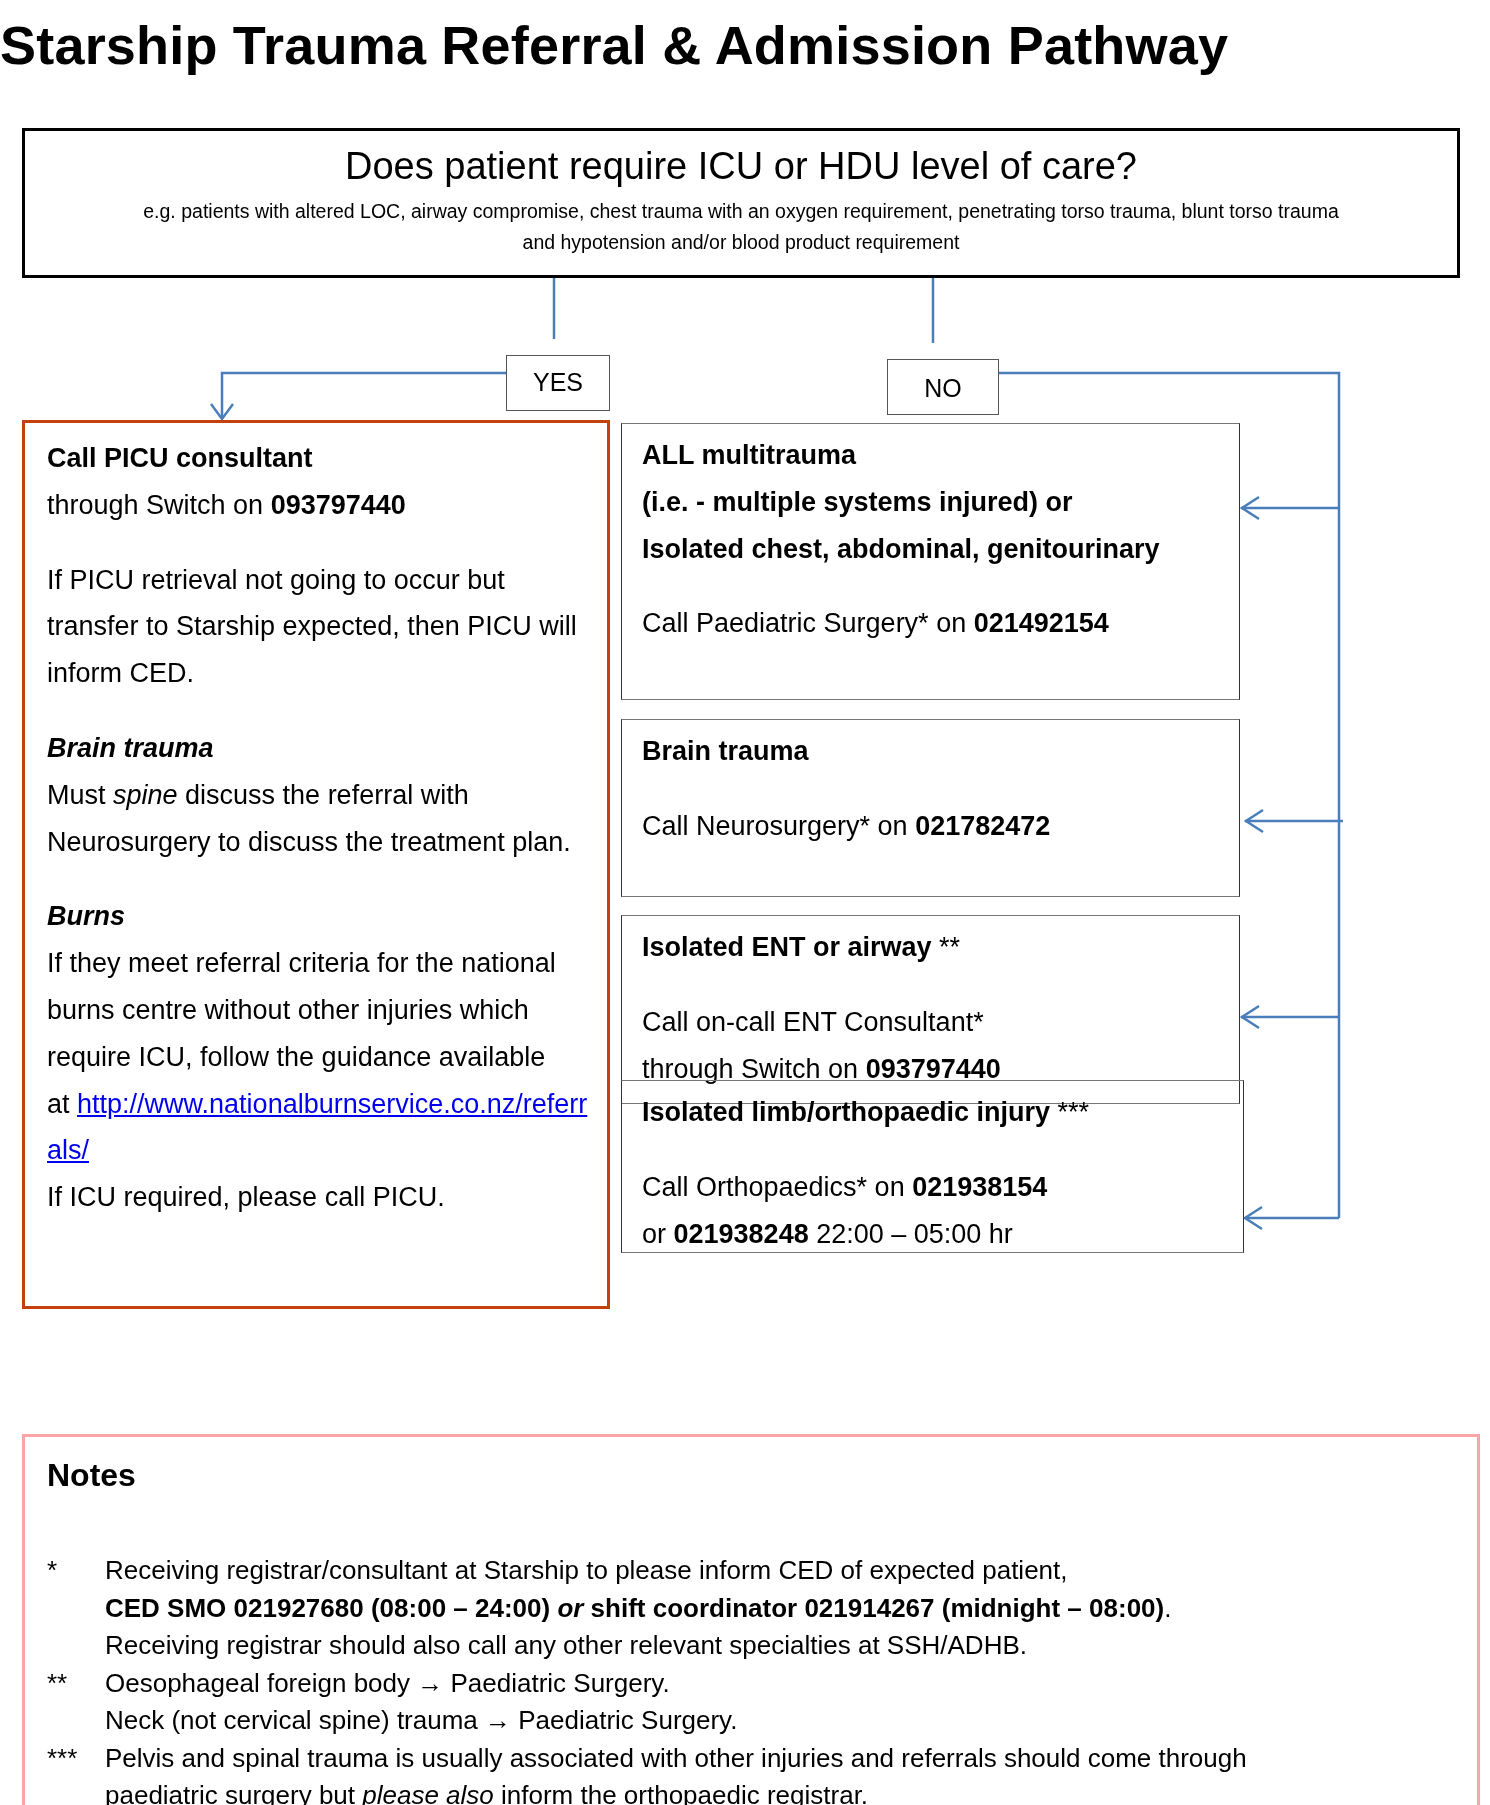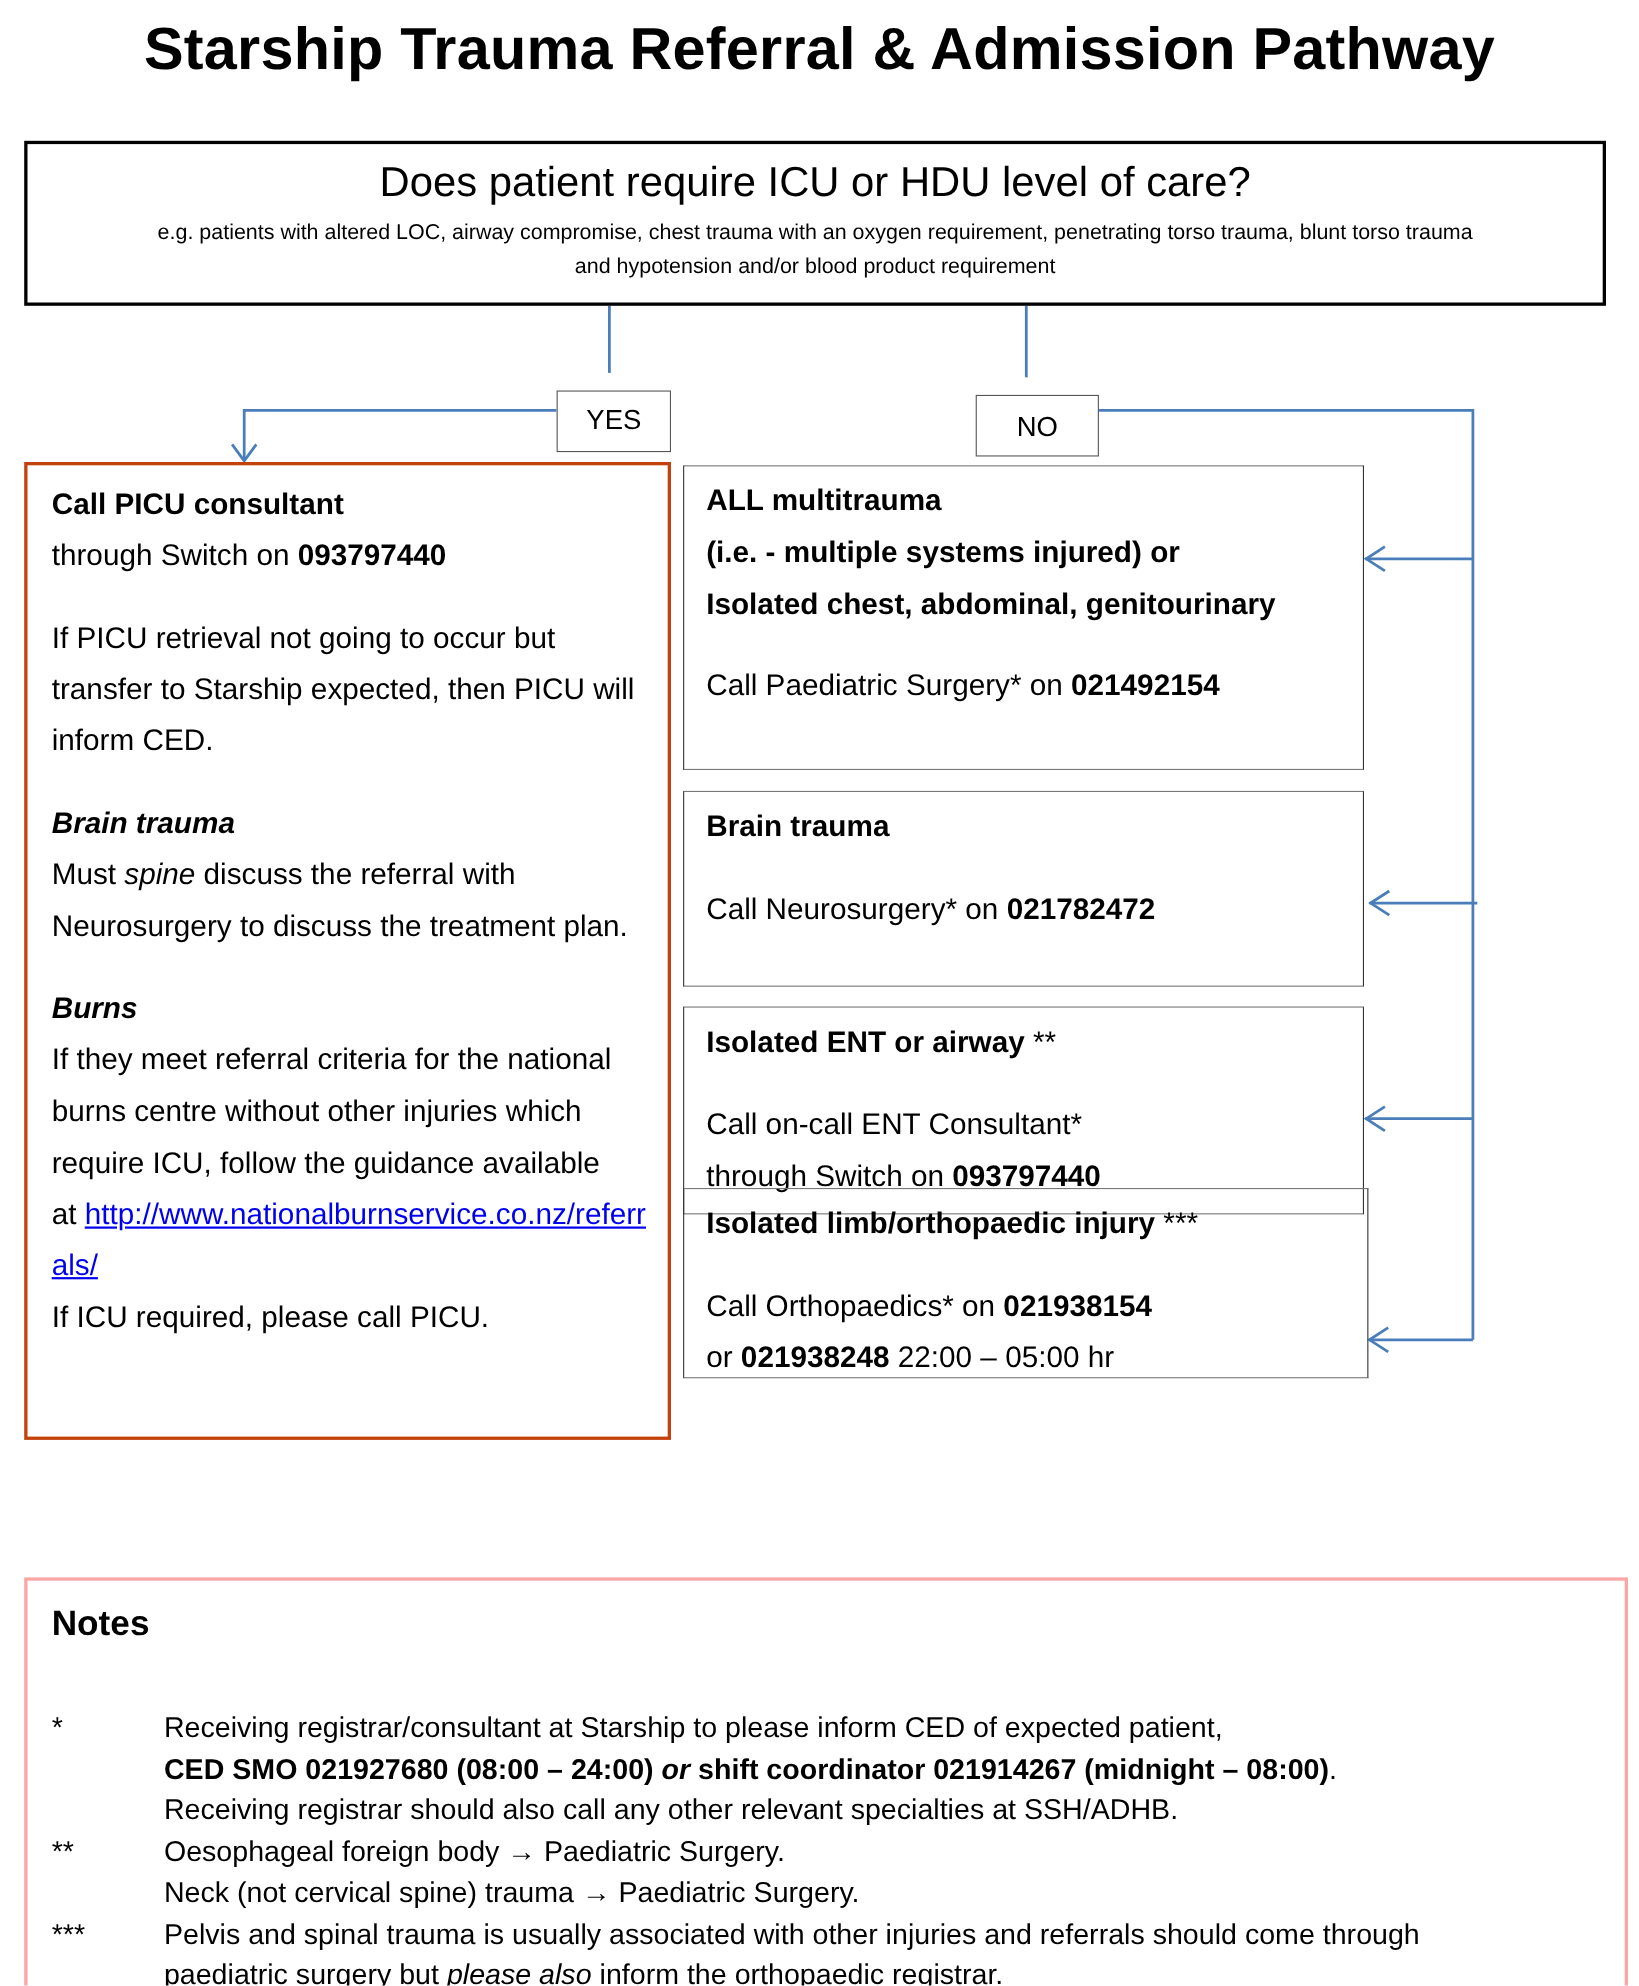--- a/index.html
+++ b/index.html
@@ -1,19 +1,19 @@
 <!DOCTYPE html>
 <html><head>
 <meta charset="utf-8">
 <style>
   html, body { margin:0; padding:0; background:#ffffff; }
   body { width:1490px; height:1805px; position:relative; overflow:hidden;
          font-family:"Liberation Sans", "DejaVu Sans", sans-serif; color:#000; }
   .abs { position:absolute; box-sizing:border-box; }
-  #title { left:0; top:14px; width:1490px; text-align:center; font-size:54px; font-weight:bold;
+  #title { left:0; top:14px; width:1490px; text-align:left; font-size:54px; font-weight:bold;
            letter-spacing:0.2px; }
   #question-box { left:22px; top:128px; width:1438px; height:150px; border:3px solid #000; text-align:center; }
   #question-box .q { font-size:38px; margin-top:14px; }
   #question-box .ex { font-size:19.5px; line-height:31px; margin-top:8px; padding:0 12px; }
   .label-box { border:1.5px solid #555; background:#fff; text-align:center; font-size:25px;margin-top:16px; }
   #yes-box { left:506px; top:339px; width:104px; height:56px; line-height:52px; }
   #no-box { left:887px; top:343px; width:112px; height:56px; line-height:56px; }
   #left-box { left:22px; top:420px; width:588px; height:889px; border:3px solid #c2410c;
               padding:12px 0 0 22px; font-size:27px; line-height:46.8px; overflow:hidden; }
   .rbox { left:621px; width:619px; border:1.5px solid #333; border-top-color:#777; border-bottom-color:#777;
@@ -25,21 +25,21 @@
   .gap { height:28px; }
   .gap2 { height:28px; }
   b, .b { font-weight:bold; }
   .bi { font-weight:bold; font-style:italic; }
   a.link { color:#0000ee; text-decoration:underline; word-break:break-all; }
   #notes-box { left:22px; top:1434px; width:1458px; height:524px; border:3px solid #fca5a5;
                padding:14px 0 0 22px; font-size:26px; }
   #notes-box .nt { font-size:32px; font-weight:bold; margin-bottom:58px; margin-top:6px; }
   .note { display:flex; line-height:37.5px; }
   .note .mk { width:58px; flex:none; }
-  .note .tx { flex:1;margin-left:44px; }
+  .note .tx { flex:1; }
   svg#connectors { position:absolute; left:0; top:0; }
 </style>
 </head>
 <body>
 
 <svg id="connectors" width="1490" height="1805">
   <g stroke="#4a7ebb" stroke-width="2.5" fill="none">
     <line x1="554" y1="278" x2="554" y2="339"></line>
     <polyline points="506,373 222,373 222,418"></polyline>
     <polyline points="211,404 222,419 233,404"></polyline>

